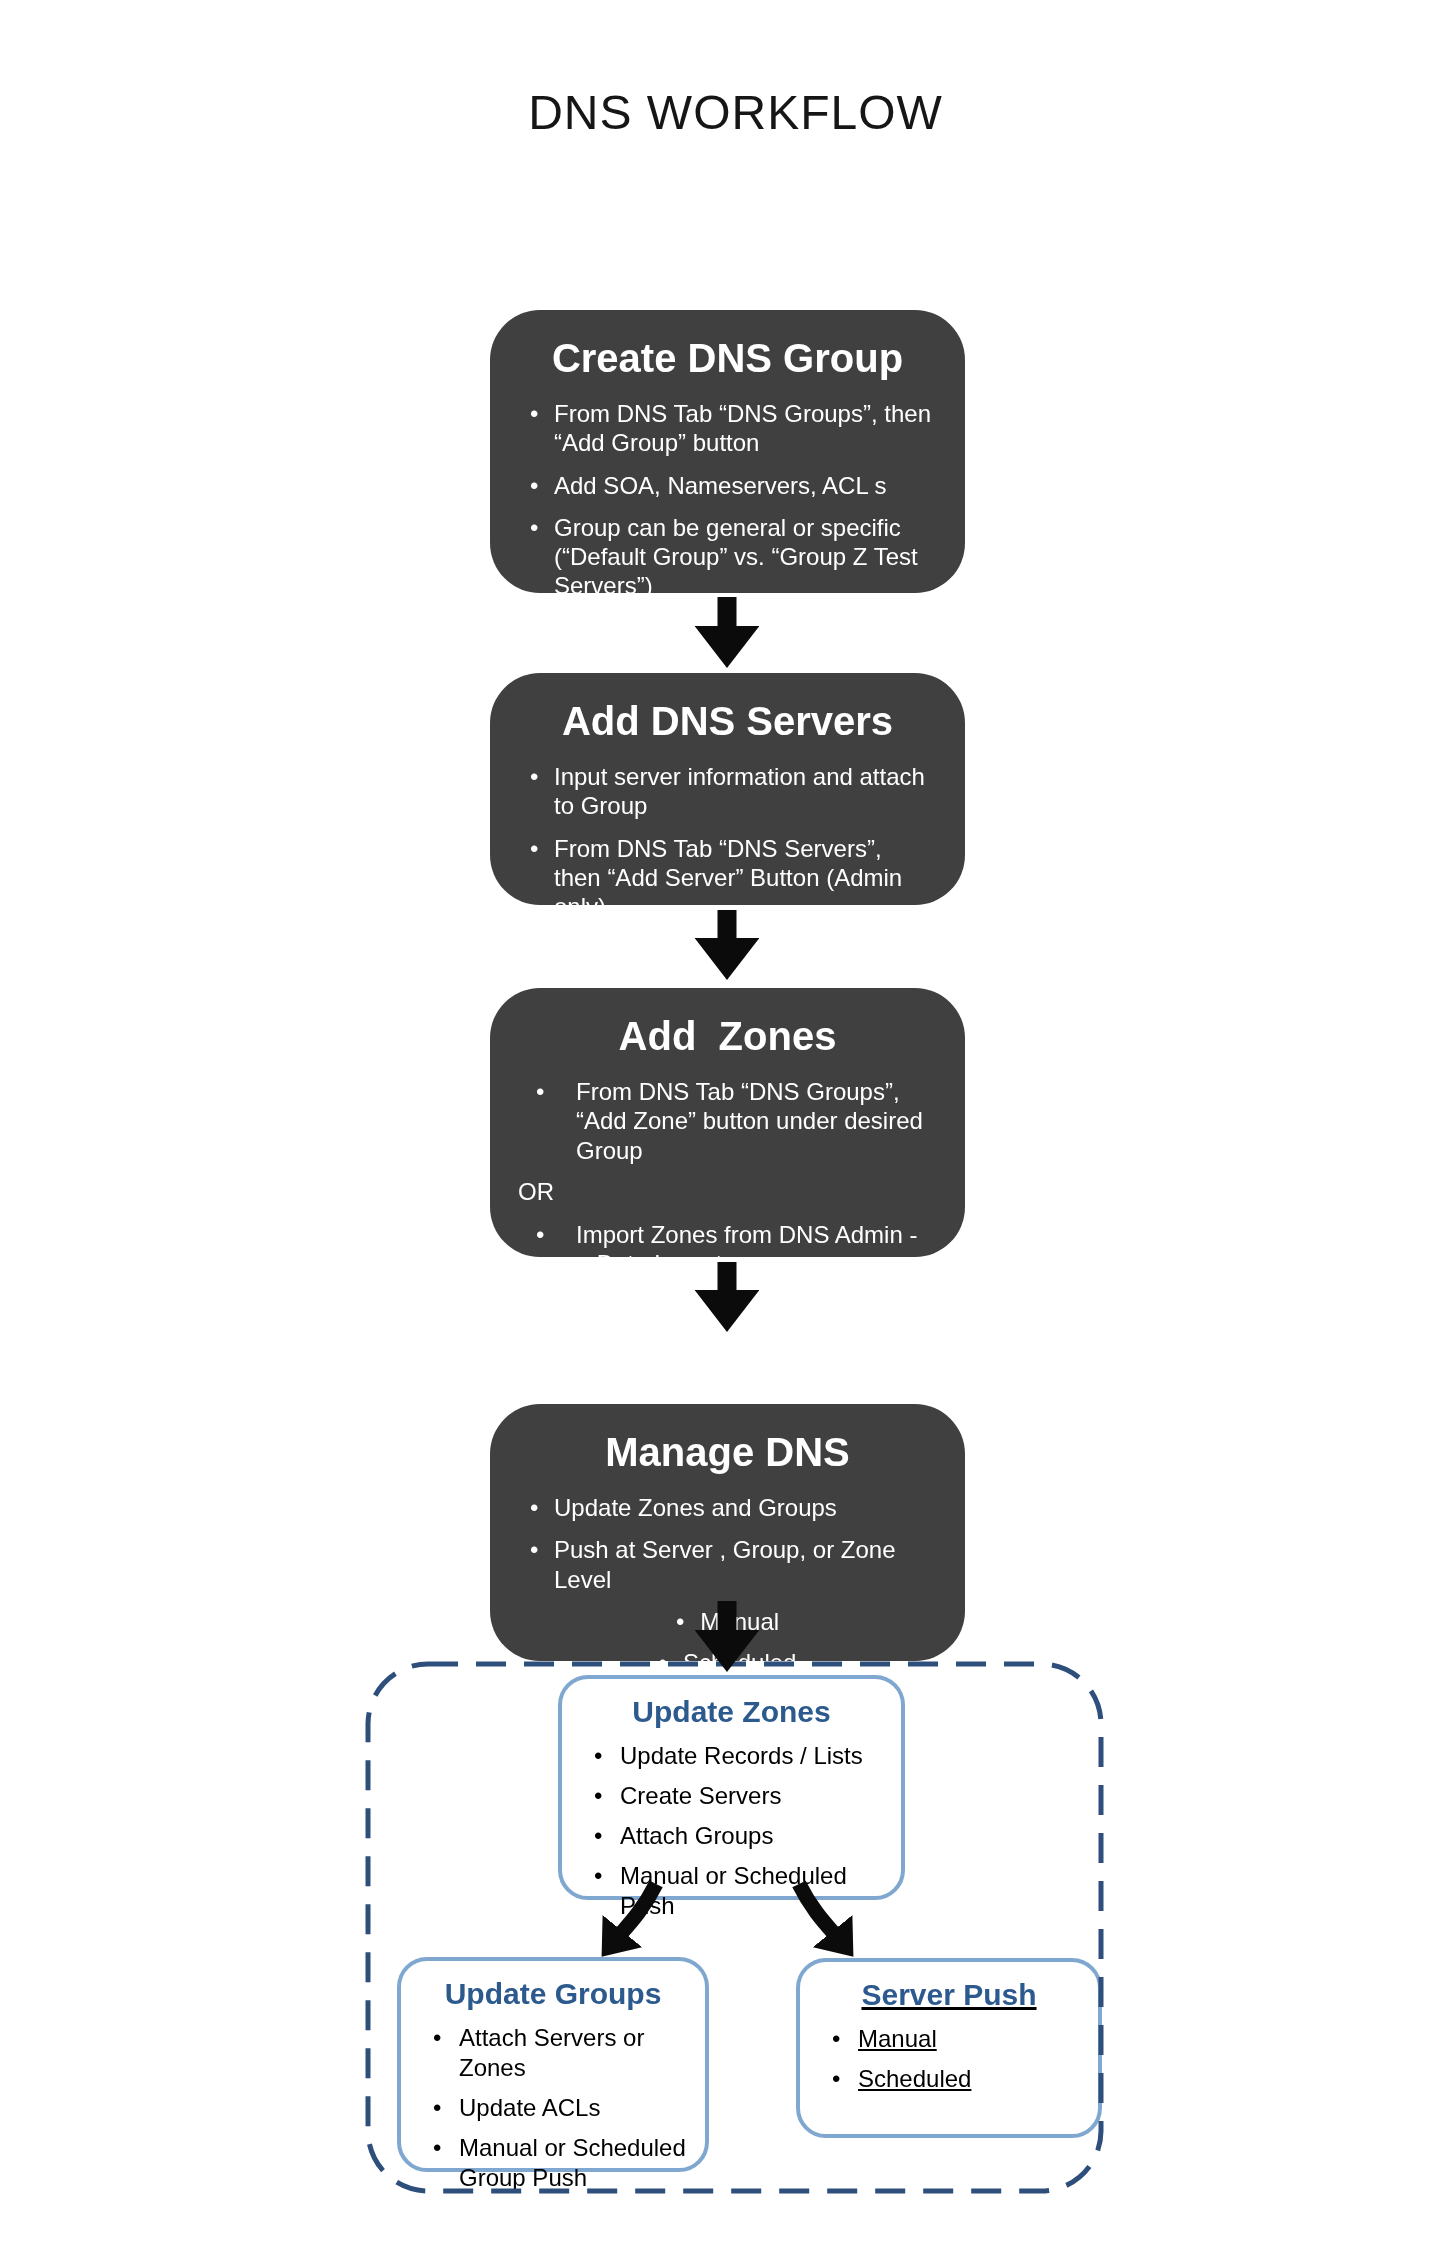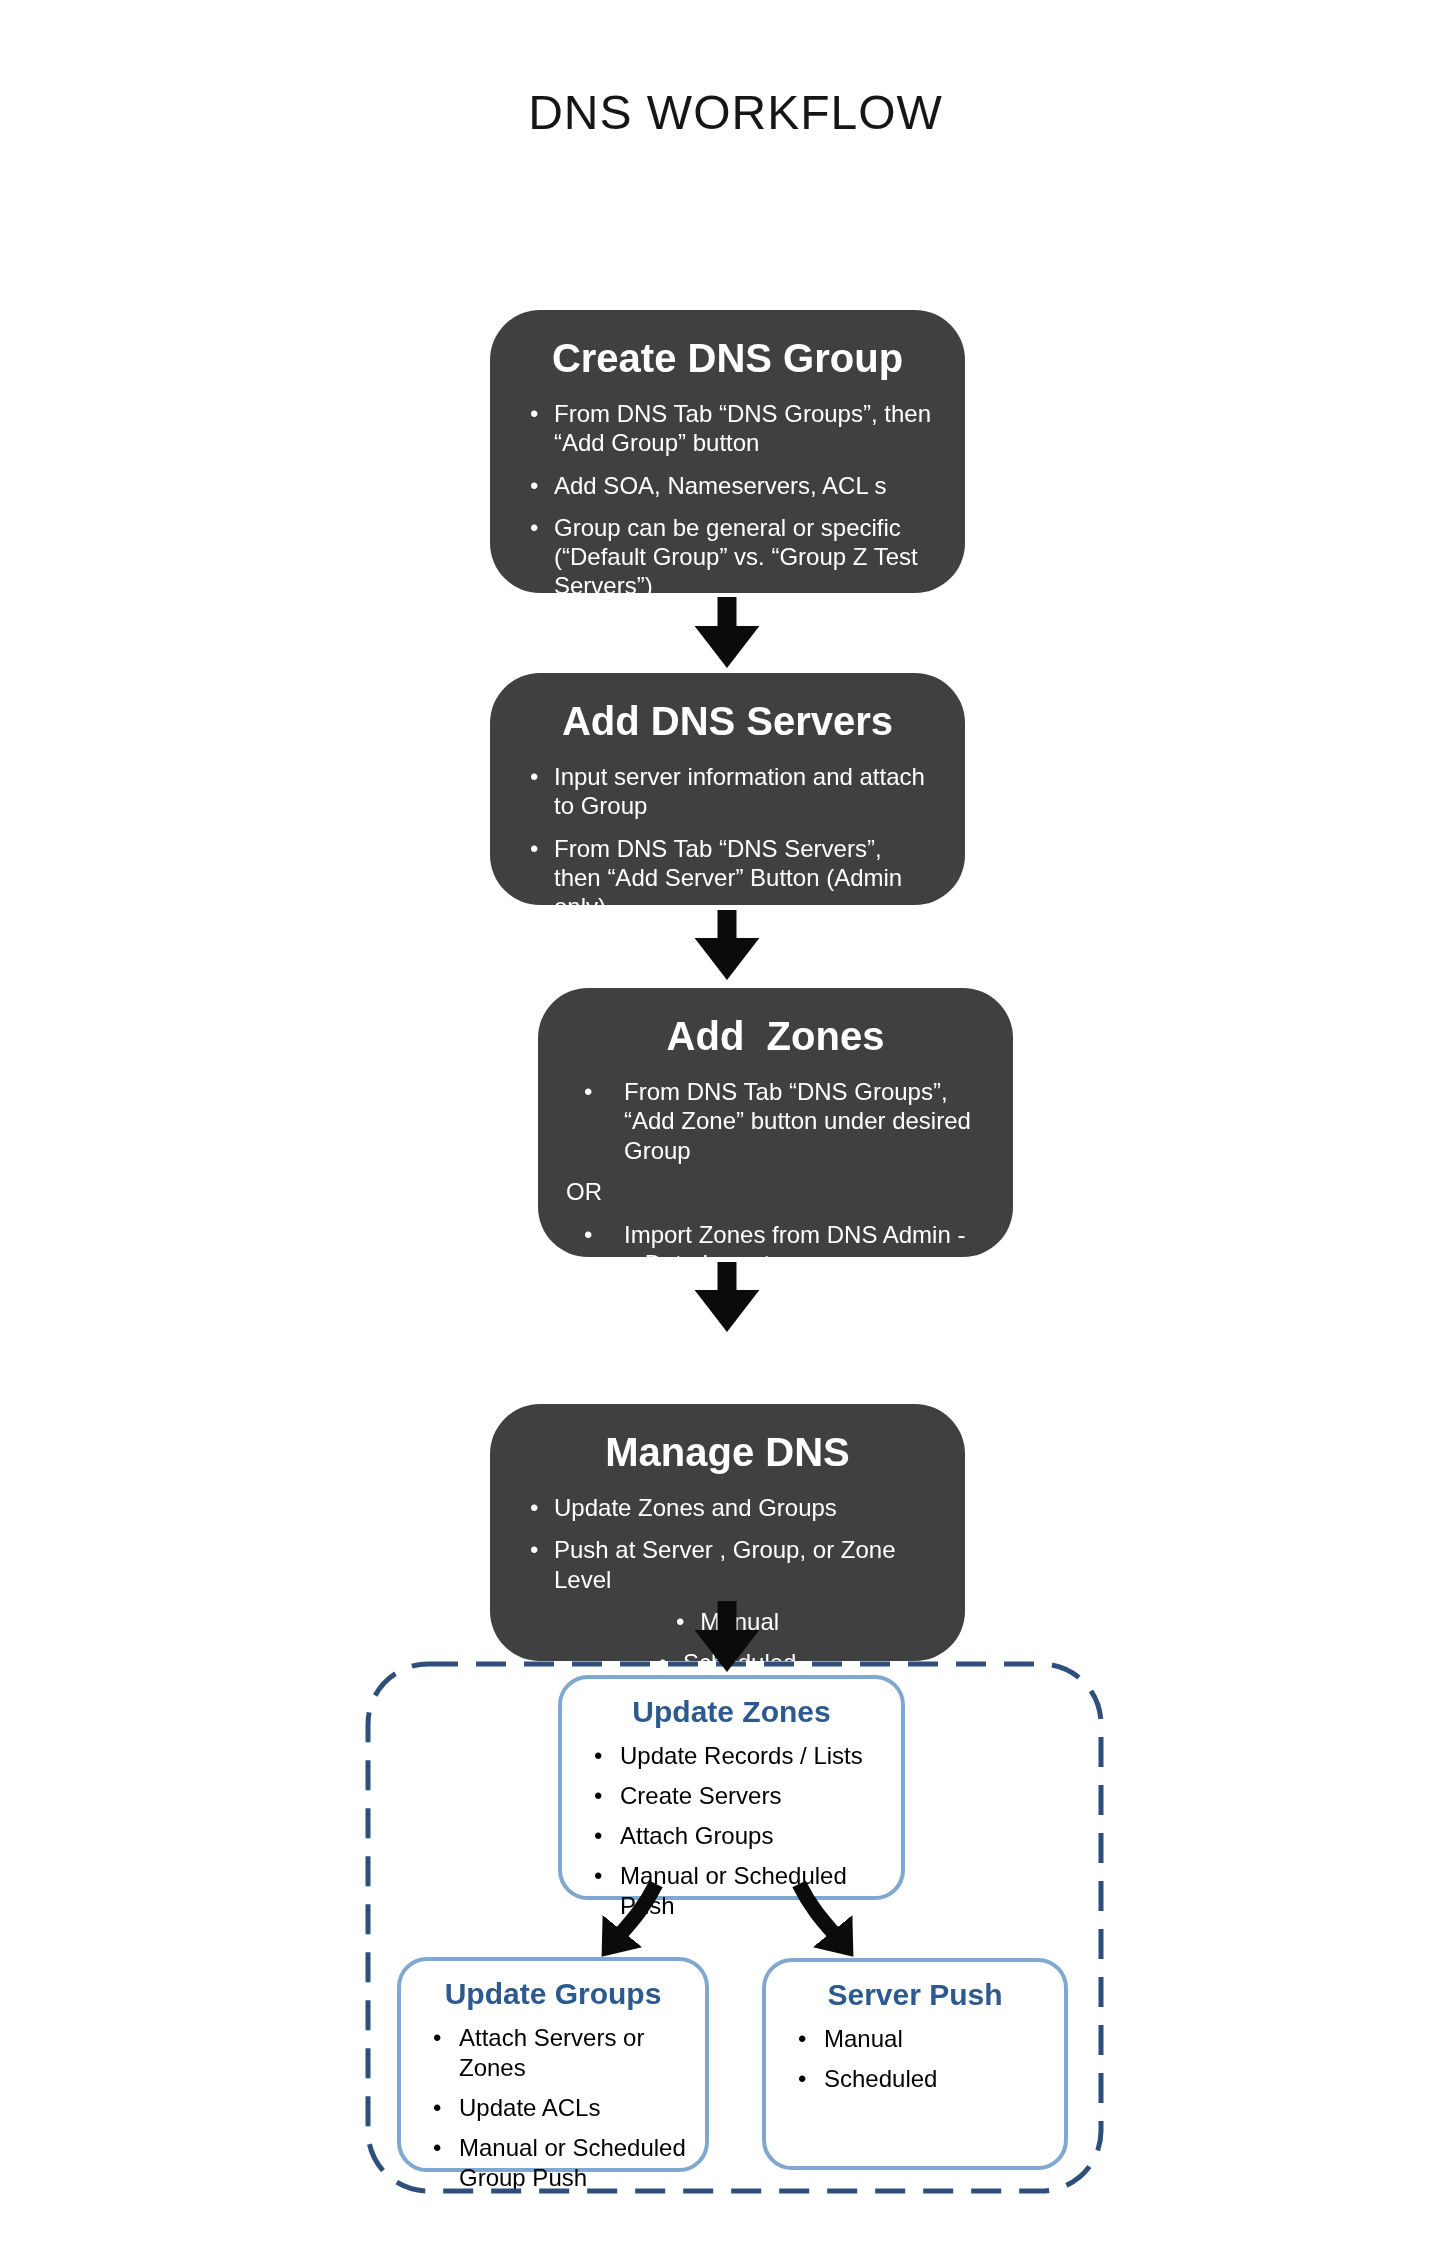--- a/index.html
+++ b/index.html
@@ -35,25 +35,25 @@
   .sub-box {
     position:absolute; background:#ffffff; border:4px solid #7FA7CF; border-radius:30px;
     box-sizing:border-box; padding:12px 18px 6px; z-index:2;
   }
   .sub-box h3 { margin:4px 0 12px; text-align:center; font-size:30px; font-weight:700; color:#2D5A8E; }
   .sub-box .bullets li { color:#000000; font-size:24px; line-height:1.25; padding-left:40px; margin-bottom:10px; }
   .sub-box .bullets li::before { left:14px; }
 
   #box-update-zones  { left:558px; top:1675px; width:347px; height:225px; }
   #box-update-groups { left:397px; top:1957px; width:312px; height:215px; }
-  #box-server-push   { left:762px; top:1958px; width:306px; height:212px; }
+  #box-server-push   { left:796px; top:1958px; width:306px; height:180px;text-decoration:underline; }
 
   #box-create  { top:310px;  height:283px; }
   #box-servers { top:673px;  height:232px; }
-  #box-zones   { top:988px;  height:269px;margin-left:48px; }
+  #box-zones   { top:988px;  height:269px; }
   #box-manage  { top:1404px; height:257px; }
 </style>
 </head>
 <body>
 
 <div class="canvas">
 
   <h1 class="page-title">DNS WORKFLOW</h1>
 
   <section class="flow-box" id="box-create">

